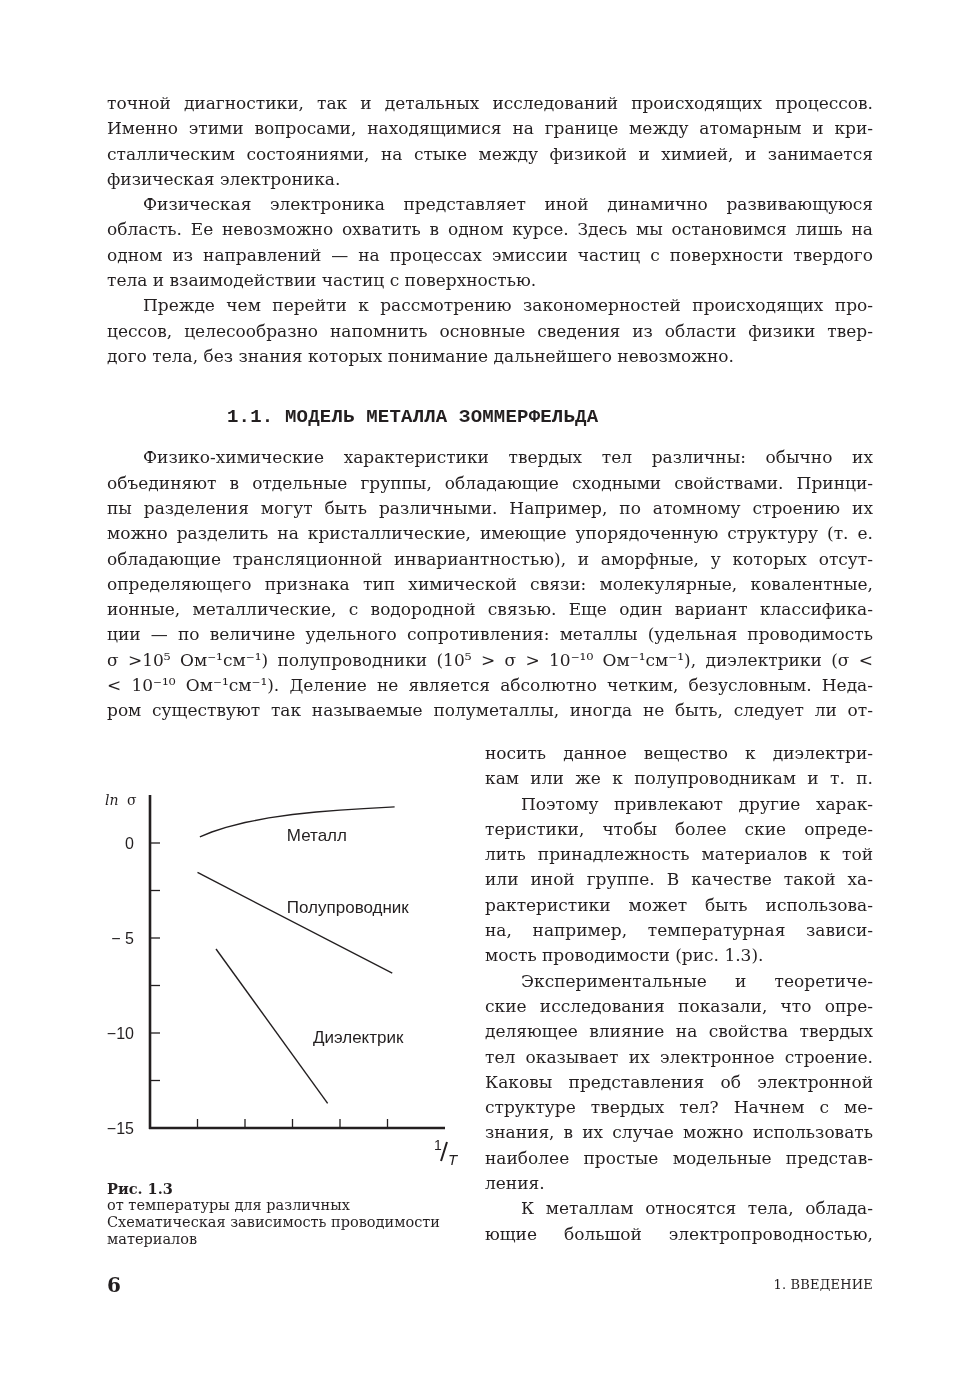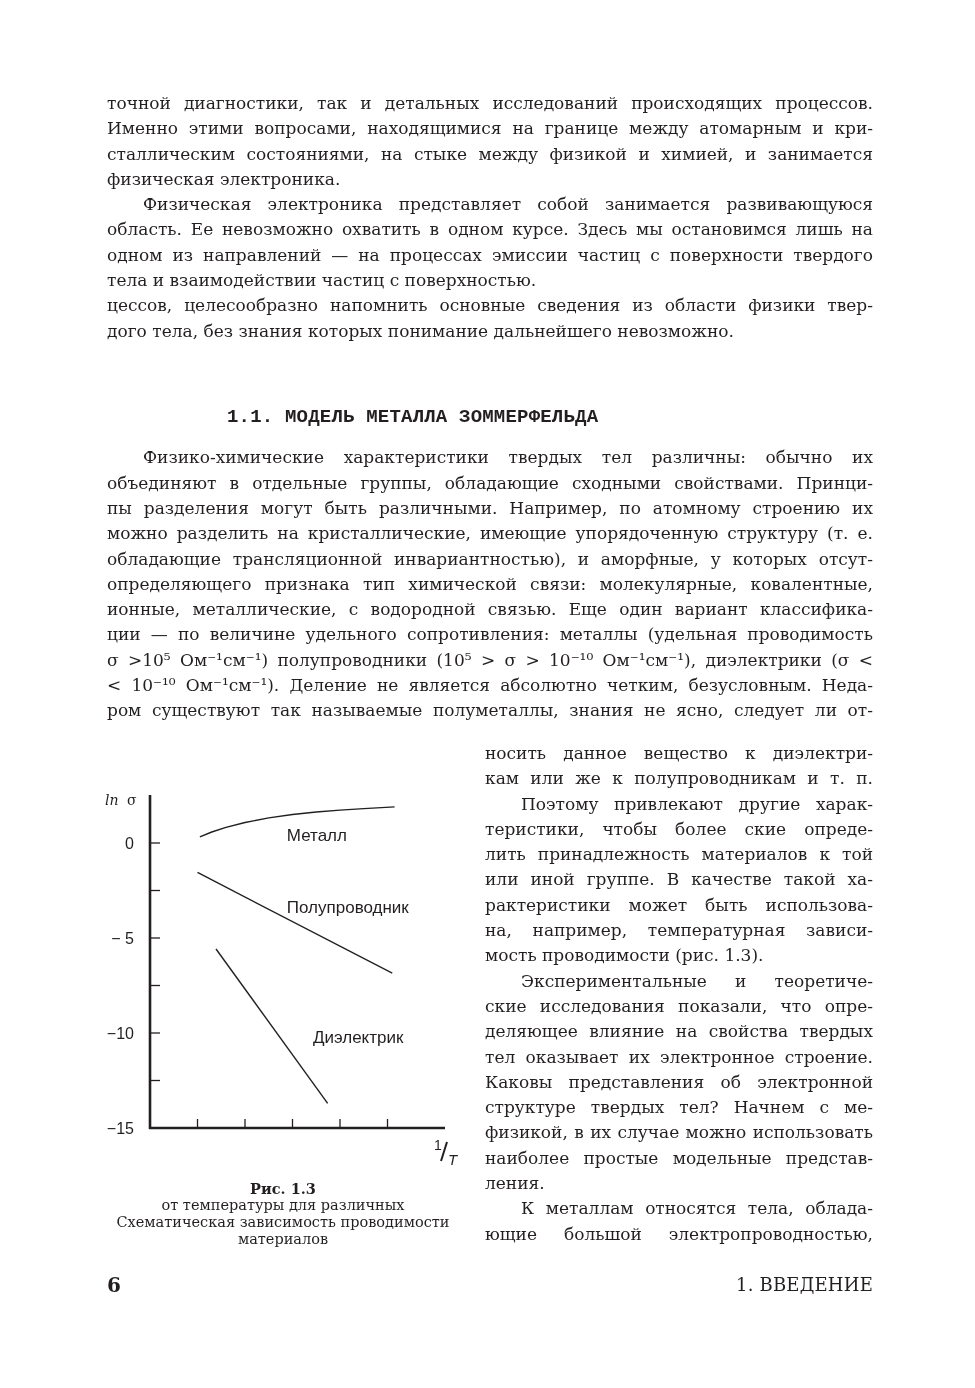--- a/index.html
+++ b/index.html
@@ -38,70 +38,71 @@
 
   #figure-svg { position: absolute; left: 95px; top: 785px; }
   #figure-svg text { fill: #231f20; }
   .tick-label { font-family: "Liberation Sans", sans-serif; font-size: 16px; }
   .series-label { font-family: "Liberation Sans", sans-serif; font-size: 17px; }
   .axis-label-y { font-family: "DejaVu Serif", serif; font-size: 14px; }
   .axis-label-x { font-family: "Liberation Sans", sans-serif; }
 
   #figure-caption {
     left: 107px; top: 1179.5px; width: 352px;
-    text-align: center; font-size: 14.5px; line-height: 17px;
+    text-align: left; font-size: 14.5px; line-height: 17px;
   }
   #figure-caption .cap-title { font-weight: bold; }
 
   #footer-page-number {
     left: 107px; top: 1272px; font-size: 20px; font-weight: bold; line-height: 26px;
   }
   #footer-running-head {
-    right: 102px; top: 1277px; font-size: 18px; line-height: 16px; letter-spacing: 0.2px;
+    right: 102px; top: 1277px; font-size: 13px; line-height: 16px; letter-spacing: 0.2px;
   }
 </style>
 </head>
 <body>
 
 <div id="page">
 
   <div id="top-text" class="block">
       <div class="para">
         <div class="line"><span>точной диагностики, так и детальных исследований происходящих процессов.</span></div>
         <div class="line"><span>Именно этими вопросами, находящимися на границе между атомарным и кри-</span></div>
         <div class="line"><span>сталлическим состояниями, на стыке между физикой и химией, и занимается</span></div>
         <div class="line ragged"><span>физическая электроника.</span></div>
       </div>
       <div class="para">
-        <div class="line indent"><span>Физическая электроника представляет собой занимается развивающуюся</span></div>
+        <div class="line indent"><span>Физическая электроника представляет иной динамично развивающуюся</span></div>
         <div class="line"><span>область. Ее невозможно охватить в одном курсе. Здесь мы остановимся лишь на</span></div>
         <div class="line"><span>одном из направлений — на процессах эмиссии частиц с поверхности твердого</span></div>
         <div class="line ragged"><span>тела и взаимодействии частиц с поверхностью.</span></div>
       </div>
       <div class="para">
+        <div class="line indent"><span>Прежде чем перейти к рассмотрению закономерностей происходящих про-</span></div>
         <div class="line"><span>цессов, целесообразно напомнить основные сведения из области физики твер-</span></div>
         <div class="line ragged"><span>дого тела, без знания которых понимание дальнейшего невозможно.</span></div>
       </div>
     </div>
 
   <div id="section-heading" class="block">1.1. МОДЕЛЬ МЕТАЛЛА ЗОММЕРФЕЛЬДА</div>
 
   <div id="section-text" class="block">
       <div class="para">
         <div class="line indent"><span>Физико-химические характеристики твердых тел различны: обычно их</span></div>
         <div class="line"><span>объединяют в отдельные группы, обладающие сходными свойствами. Принци-</span></div>
         <div class="line"><span>пы разделения могут быть различными. Например, по атомному строению их</span></div>
         <div class="line"><span>можно разделить на кристаллические, имеющие упорядоченную структуру (т. е.</span></div>
         <div class="line"><span>обладающие трансляционной инвариантностью), и аморфные, у которых отсут-</span></div>
         <div class="line"><span>определяющего признака тип химической связи: молекулярные, ковалентные,</span></div>
         <div class="line"><span>ионные, металлические, с водородной связью. Еще один вариант классифика-</span></div>
         <div class="line"><span>ции — по величине удельного сопротивления: металлы (удельная проводимость</span></div>
         <div class="line"><span>σ &gt;10⁵ Ом⁻¹см⁻¹) полупроводники (10⁵ &gt; σ &gt; 10⁻¹⁰ Ом⁻¹см⁻¹), диэлектрики (σ &lt;</span></div>
         <div class="line"><span>&lt; 10⁻¹⁰ Ом⁻¹см⁻¹). Деление не является абсолютно четким, безусловным. Неда-</span></div>
-        <div class="line"><span>ром существуют так называемые полуметаллы, знания не ясно, следует ли от-</span></div>
+        <div class="line"><span>ром существуют так называемые полуметаллы, иногда не быть, следует ли от-</span></div>
       </div>
     </div>
 
   <div id="right-column" class="block">
       <div class="para">
         <div class="line"><span>носить данное вещество к диэлектри-</span></div>
         <div class="line"><span>кам или же к полупроводникам и т. п.</span></div>
       </div>
       <div class="para">
         <div class="line indent"><span>Поэтому привлекают другие харак-</span></div>
@@ -112,21 +113,21 @@
         <div class="line"><span>на, например, температурная зависи-</span></div>
         <div class="line ragged"><span>мость проводимости (рис. 1.3).</span></div>
       </div>
       <div class="para">
         <div class="line indent"><span>Экспериментальные и теоретиче-</span></div>
         <div class="line"><span>ские исследования показали, что опре-</span></div>
         <div class="line"><span>деляющее влияние на свойства твердых</span></div>
         <div class="line"><span>тел оказывает их электронное строение.</span></div>
         <div class="line"><span>Каковы представления об электронной</span></div>
         <div class="line"><span>структуре твердых тел? Начнем с ме-</span></div>
-        <div class="line"><span>физикой, в их случае можно использовать</span></div>
+        <div class="line"><span>знания, в их случае можно использовать</span></div>
         <div class="line"><span>наиболее простые модельные представ-</span></div>
         <div class="line ragged"><span>ления.</span></div>
       </div>
       <div class="para">
         <div class="line indent"><span>К металлам относятся тела, облада-</span></div>
         <div class="line"><span>ющие большой электропроводностью,</span></div>
       </div>
     </div>
 
   <svg id="figure-svg" width="380" height="405" viewBox="95 785 380 405" xmlns="http://www.w3.org/2000/svg">

